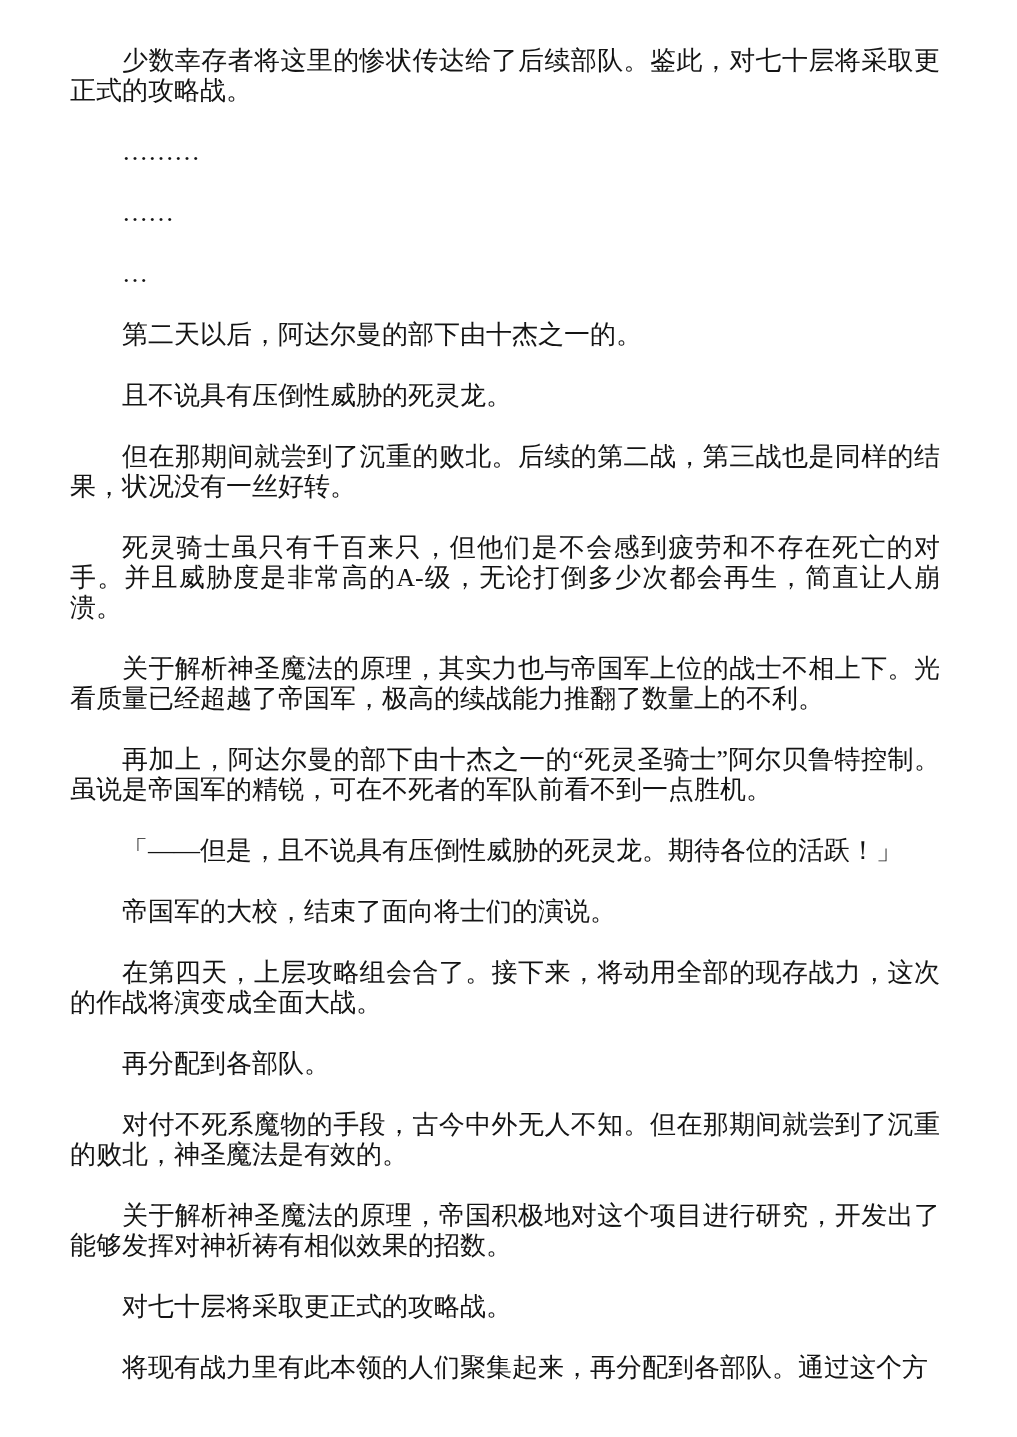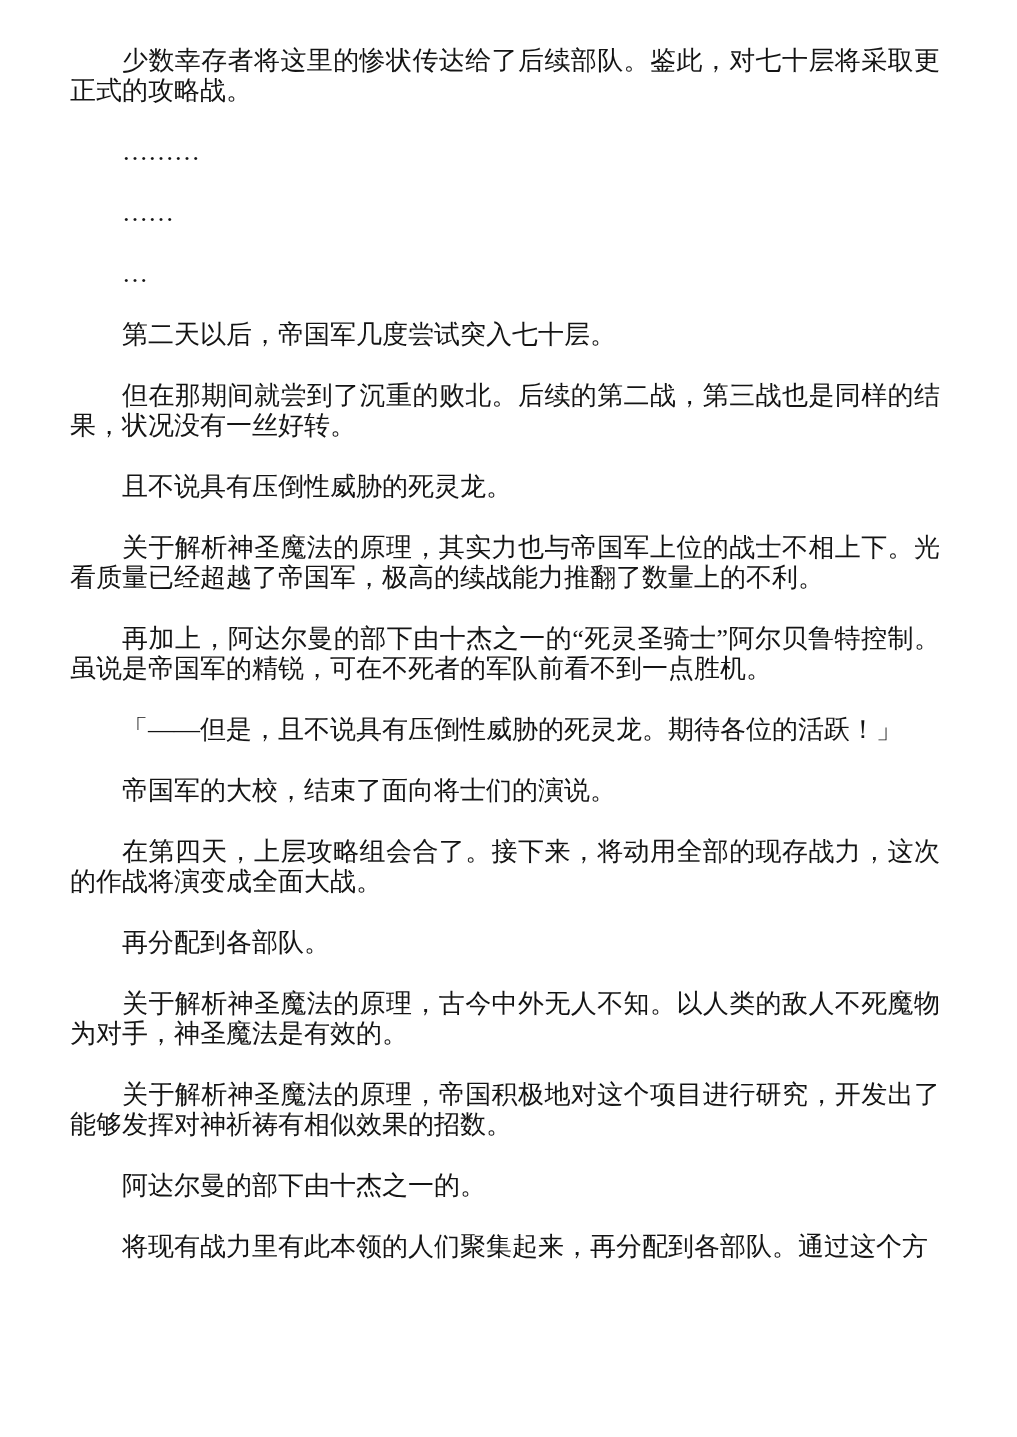--- a/index.html
+++ b/index.html
@@ -34,26 +34,27 @@
   }
 </style>
 </head>
 <body>
 
 <div class="page">
   <p class="para">少数幸存者将这里的惨状传达给了后续部队。鉴此，对七十层将采取更正式的攻略战。</p>
   <p class="para">………</p>
   <p class="para">……</p>
   <p class="para">…</p>
-  <p class="para">第二天以后，帝国军几度尝试突入七十层。</p>
+  <p class="para">第二天以后，阿达尔曼的部下由十杰之一的。</p>
+  <p class="para">且不说具有压倒性威胁的死灵龙。</p>
   <p class="para">但在那期间就尝到了沉重的败北。后续的第二战，第三战也是同样的结果，状况没有一丝好转。</p>
-  <p class="para">且不说具有压倒性威胁的死灵龙。</p>
+  <p class="para">死灵骑士虽只有千百来只，但他们是不会感到疲劳和不存在死亡的对手。并且威胁度是非常高的A-级，无论打倒多少次都会再生，简直让人崩溃。</p>
   <p class="para">关于解析神圣魔法的原理，其实力也与帝国军上位的战士不相上下。光看质量已经超越了帝国军，极高的续战能力推翻了数量上的不利。</p>
   <p class="para">再加上，阿达尔曼的部下由十杰之一的“死灵圣骑士”阿尔贝鲁特控制。虽说是帝国军的精锐，可在不死者的军队前看不到一点胜机。</p>
   <p class="para">「——但是，且不说具有压倒性威胁的死灵龙。期待各位的活跃！」</p>
   <p class="para">帝国军的大校，结束了面向将士们的演说。</p>
   <p class="para">在第四天，上层攻略组会合了。接下来，将动用全部的现存战力，这次的作战将演变成全面大战。</p>
   <p class="para">再分配到各部队。</p>
-  <p class="para">关于解析神圣魔法的原理，古今中外无人不知。以人类的敌人不死魔物为对手，神圣魔法是有效的。</p>
+  <p class="para">对付不死系魔物的手段，古今中外无人不知。但在那期间就尝到了沉重的败北，神圣魔法是有效的。</p>
   <p class="para">关于解析神圣魔法的原理，帝国积极地对这个项目进行研究，开发出了能够发挥对神祈祷有相似效果的招数。</p>
-  <p class="para">阿达尔曼的部下由十杰之一的。</p>
+  <p class="para">对七十层将采取更正式的攻略战。</p>
   <p class="para">将现有战力里有此本领的人们聚集起来，再分配到各部队。通过这个方</p>
 </div>
 
 </body></html>

